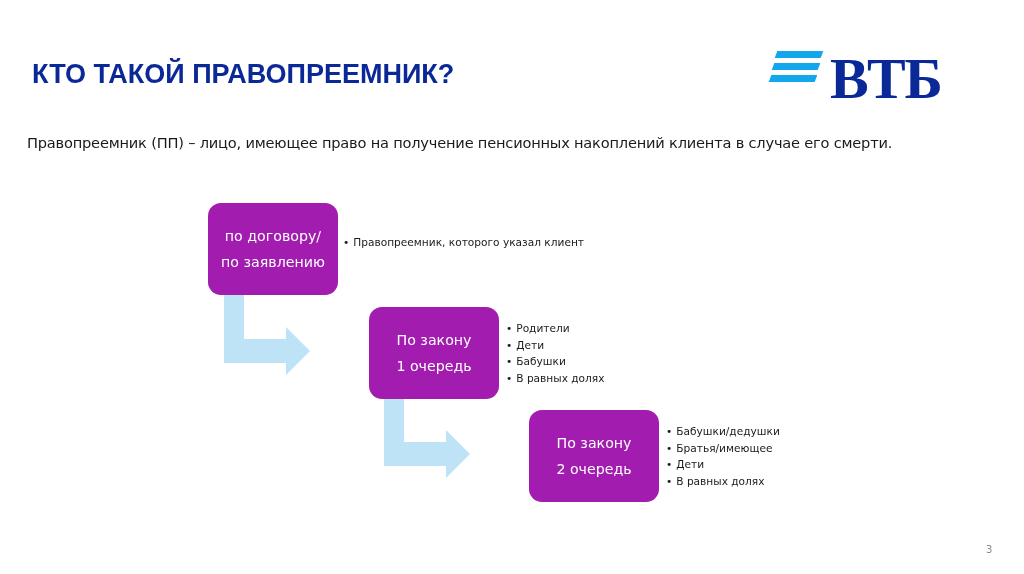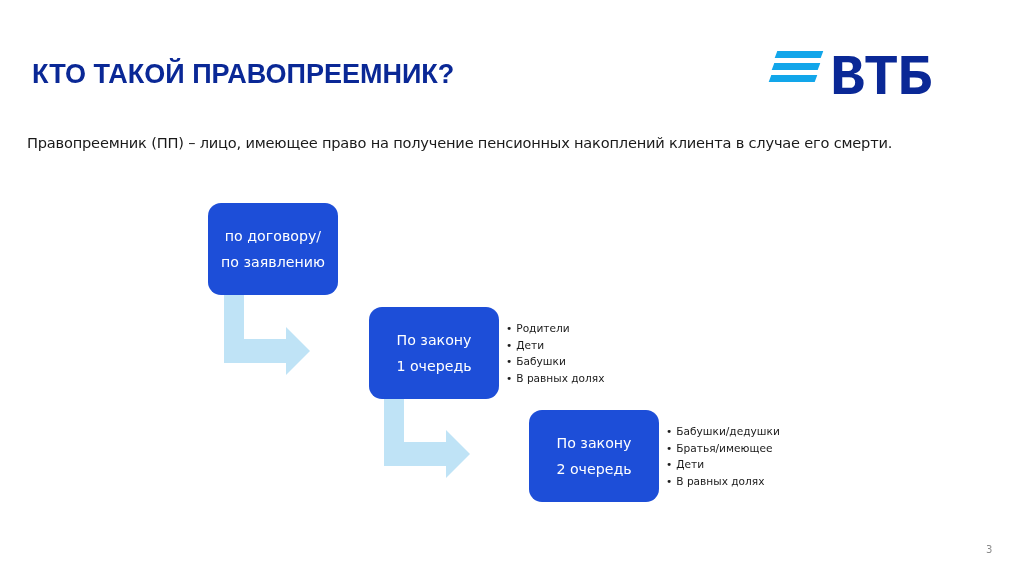--- a/index.html
+++ b/index.html
@@ -10,32 +10,32 @@
     }
     .title {
       position: absolute; left: 32px; top: 28px;
       font-family: "Liberation Sans", sans-serif; font-weight: bold;
       font-size: 27px; color: #0a2896; letter-spacing: 0px; margin-top: 31px;
     }
     .logo { position: absolute; left: 768px; top: 48px; width: 190px; height: 70px; }
     .logo .stripe { position: absolute; height: 7px; background: #12a6ea; transform: skewX(-20deg); }
     .logo .word {
       position: absolute; left: 62px; top: 2px;
-      font-family: Liberation Mono, monospace; font-weight: bold;
+      font-family: Liberation Serif, serif; font-weight: bold;
       font-size: 58px; line-height: 1; color: #0a2896; letter-spacing: -1px;
     }
     .definition {
       position: absolute; left: 27px; top: 134px;
       font-family: "DejaVu Sans", sans-serif; font-size: 14.6px; color: #1a1a1a;
       white-space: nowrap; letter-spacing: -0.2px;
     }
     .definition b { font-weight: normal; }
     .box {
       position: absolute; width: 130px; height: 92px; border-radius: 13px;
-      background: #1d4ed8; color: #ffffff; text-align: center;
+      background: #a21caf; color: #ffffff; text-align: center;
       font-family: "DejaVu Sans", sans-serif; font-size: 14.2px;
       display: flex; flex-direction: column; justify-content: center; line-height: 26px;
     }
     .bullets {
       position: absolute; font-family: "DejaVu Sans", sans-serif;
       font-size: 10.6px; color: #1a1a1a; line-height: 16.6px; margin: 0; padding: 0; list-style: none;
     }
     .bullets li::before { content: "\2022"; margin-right: 4px; }
     .arrow { position: absolute; }
     .page-num {
@@ -64,20 +64,21 @@
 </svg>
 <svg class="arrow" style="left:380px; top:398px;" width="96" height="80" viewBox="0 0 96 80">
   <path d="M4 0 H24 V44 H66 V32 L90 56 L66 80 V68 H4 Z" fill="#bfe3f6"></path>
 </svg>
 
 <div class="box" style="left:208px; top:203px;">
   <div>по договору/</div>
   <div>по заявлению</div>
 </div>
 <ul class="bullets" style="left:343px; top:234px;">
+  <li>Правопреемник, которого указал клиент</li>
 </ul>
 
 <div class="box" style="left:369px; top:307px;">
   <div>По закону</div>
   <div>1 очередь</div>
 </div>
 <ul class="bullets" style="left:506px; top:320px;">
   <li>Родители</li>
   <li>Дети</li>
   <li>Бабушки</li>

